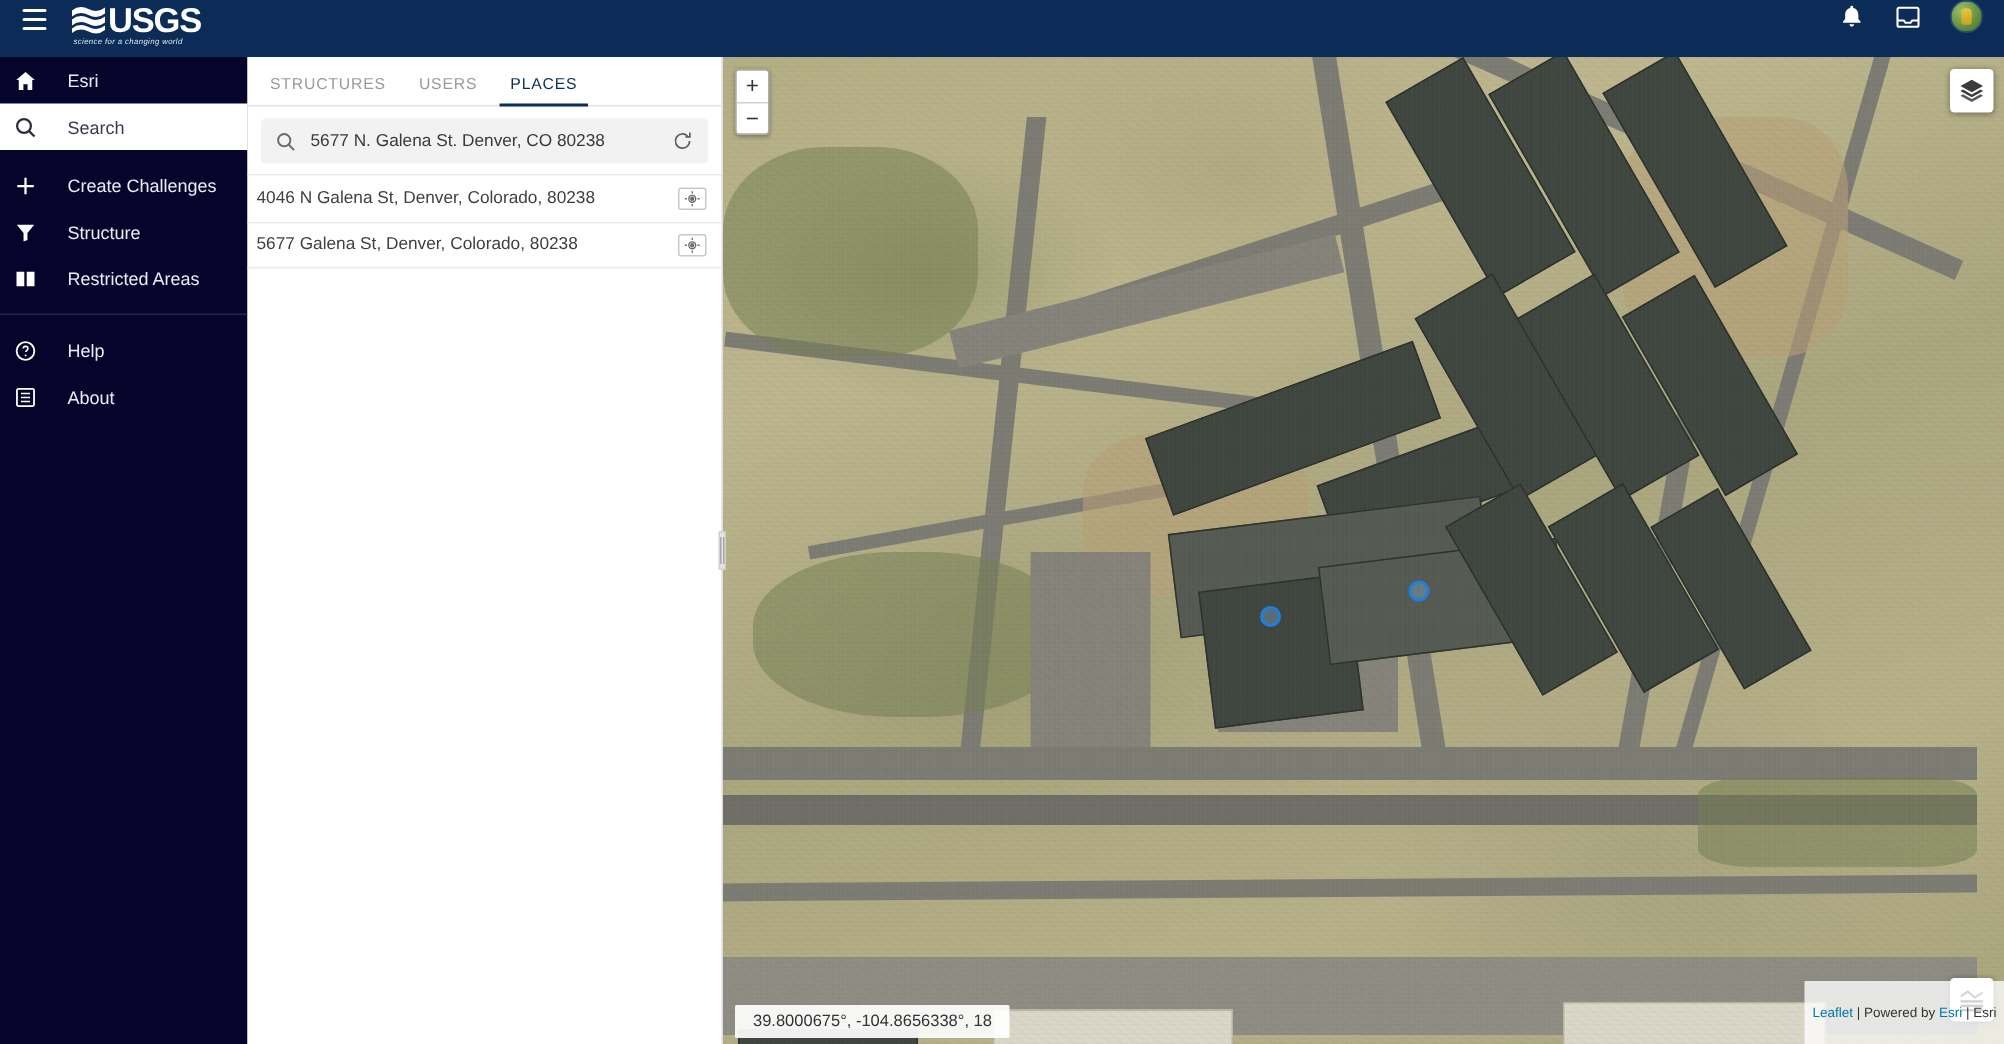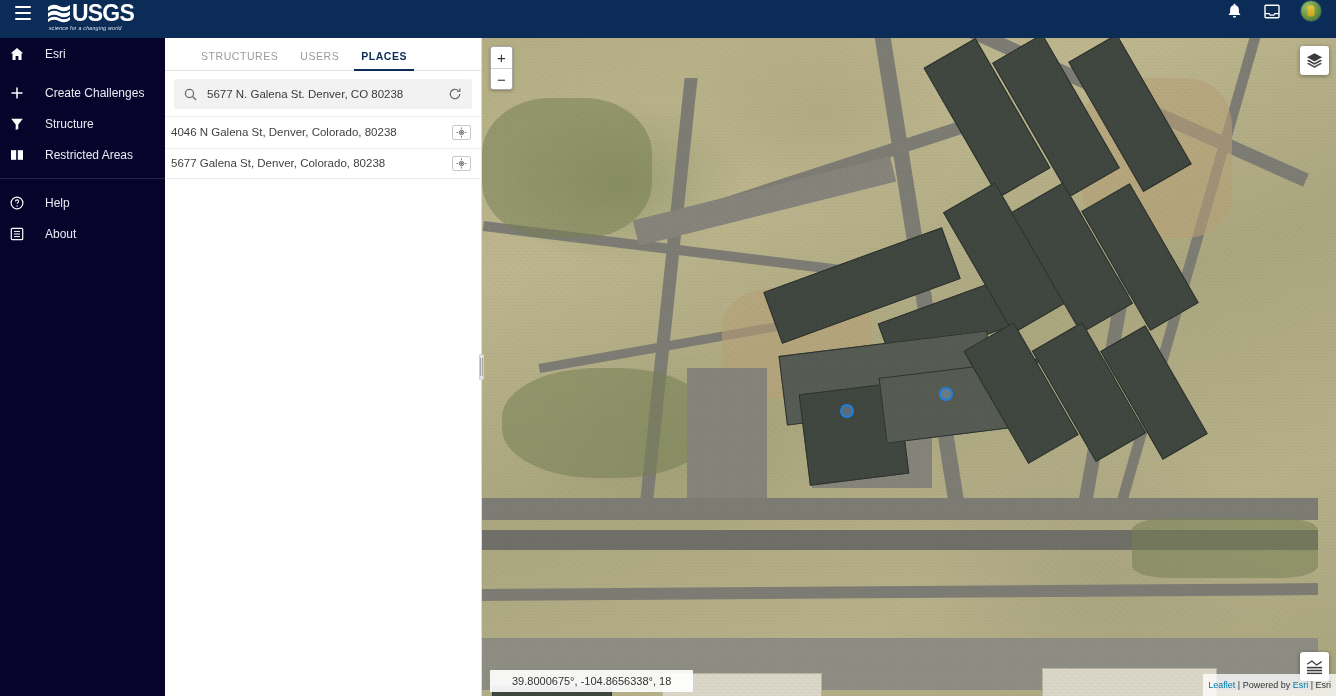--- a/index.html
+++ b/index.html
@@ -85,28 +85,28 @@
     width: 317px; min-width: 317px;
     background: #ffffff;
     display: flex; flex-direction: column;
     border-right: 1px solid #dcdcdc;
     position: relative;
   }
   .tabs {
     display: flex; align-items: flex-end;
     height: 33px; min-height: 33px;
     border-bottom: 1px solid #e3e3e3;
-    padding-left: 25px;
+    padding-left: 4px;
   }
   .tab {
     font-size: 10.5px; letter-spacing: .55px;
     color: #9a9a9a; padding: 0 11px 8px 11px; cursor: pointer;
     position: relative; font-weight: 500;
   }
-  .tab.active { color: #0c2d58; font-weight: bold; }
+  .tab.active { color: #0c2d58; font-weight: normal; }
   .tab.active::after {
     content: ""; position: absolute; left: 4px; right: 4px; bottom: -1px;
     height: 2px; background: #0c2d58;
   }
 
   .search-wrap { padding: 8px 9px 7px 9px; }
   .search-box {
     display: flex; align-items: center;
     background: #f2f2f2; border-radius: 3px;
     height: 30px; padding: 0 9px 0 10px;
@@ -209,27 +209,27 @@
     width: 29px; height: 29px; background: #fff; border-radius: 3px;
     display: flex; align-items: center; justify-content: center;
     cursor: pointer; box-shadow: 0 1px 4px rgba(0,0,0,.4); color: #3c3c3c;
   }
   .layers-btn { right: 7px; top: 8px; }
   .profile-btn { right: 7px; bottom: 15px; }
 
   .coords {
     position: absolute; left: 8px; bottom: 4px; z-index: 30;
     background: rgba(255,255,255,.92);
-    padding: 5px 22px; font-size: 11px; color: #333;
+    padding: 5px 12px; font-size: 11px; color: #333;
     border-radius: 1px; white-space: nowrap;
   }
   .attribution {
     position: absolute; right: 0; bottom: 0; z-index: 30;
     background: rgba(255,255,255,.78);
-    padding: 6px 5px; font-size: 9px; color: #333; white-space: nowrap;
+    padding: 16px 5px; font-size: 9px; color: #333; white-space: nowrap;
   }
   .attribution a { color: #0078a8; text-decoration: none; cursor: pointer; }
 </style>
 </head>
 <body>
 
 <div id="app">
 
   <div class="header">
     <div class="hamburger">
@@ -274,20 +274,29 @@
 
       <div class="nav-item">
         <span class="ni-icon">
           <svg width="14" height="14" viewBox="0 0 14 14" fill="currentColor">
               <path d="M7 1L0.8 6.3h1.7V13h3.1V9.1h2.8V13h3.1V6.3h1.7z"></path>
             </svg>
         </span>
         <span class="ni-label">Esri</span>
       </div>
 
+      <div class="nav-item active">
+        <span class="ni-icon">
+          <svg width="14" height="14" viewBox="0 0 14 14" fill="none" stroke="currentColor" stroke-width="1.5">
+            <circle cx="6" cy="6" r="4.6"></circle>
+              <path d="M9.4 9.4L13 13"></path>
+          </svg>
+        </span>
+        <span class="ni-label">Search</span>
+      </div>
 
 
       <div class="nav-gap"></div>
 
       <div class="nav-item">
         <span class="ni-icon">
           <svg width="14" height="14" viewBox="0 0 14 14" stroke="currentColor" stroke-width="1.5">
               <path d="M7 1.5v11M1.5 7h11"></path>
             </svg>
         </span>

